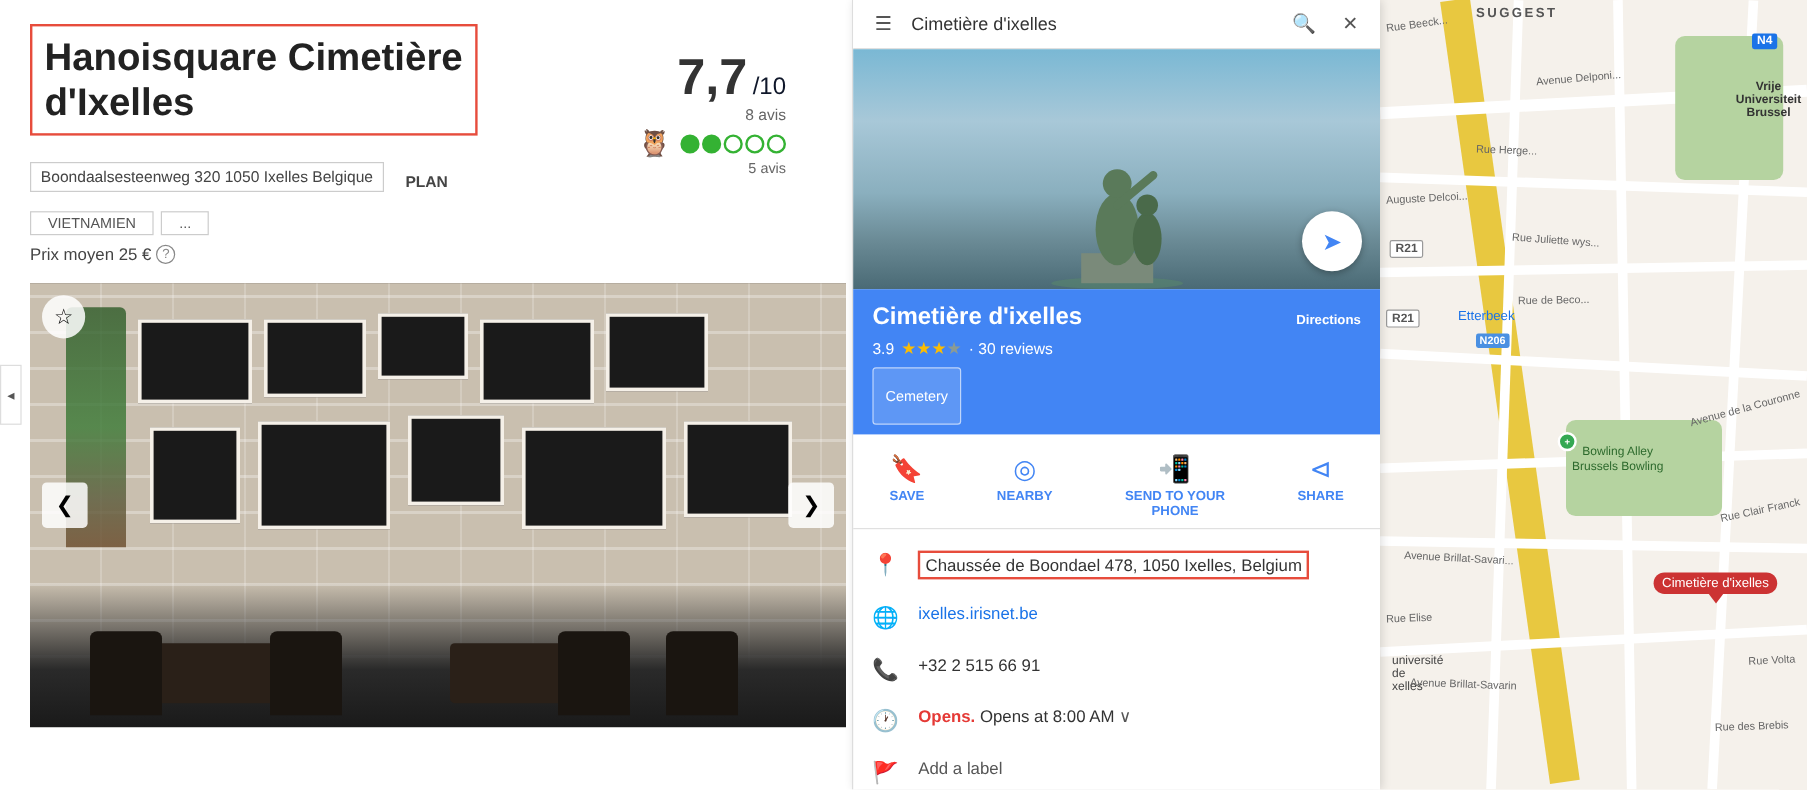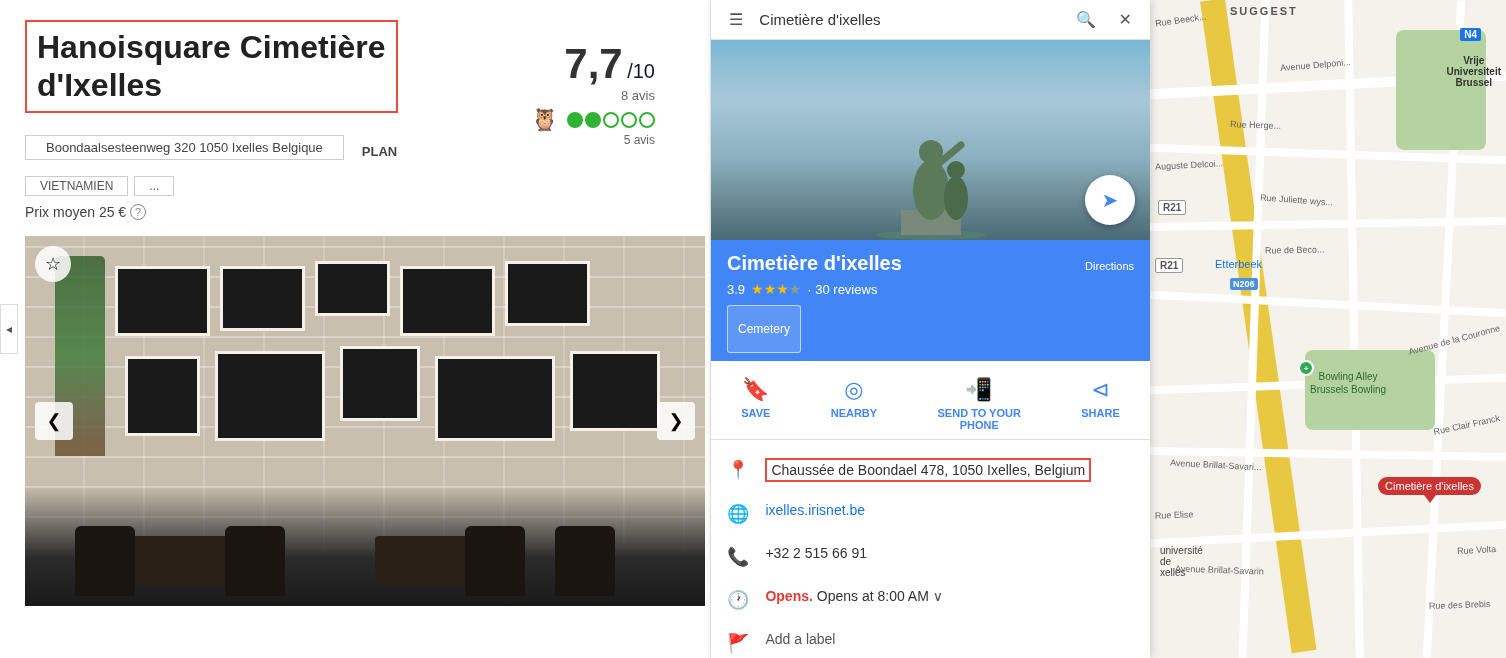--- a/index.html
+++ b/index.html
@@ -58,21 +58,21 @@
       border-radius: 50%;
       border: 2px solid #34b233;
     }
     .ta-circle.filled { background: #34b233; }
     .ta-avis { font-size: 12px; color: #666; }
 
     .address-row {
       border: 1px solid #ccc;
       display: inline-flex;
       align-items: center;
-      padding: 4px 20px;
+      padding: 4px 8px;
       font-size: 13px;
       color: #444;
       margin-bottom: 8px;
     }
     .plan-link {
       margin-left: 10px;
       font-size: 13px;
       color: #444;
       font-weight: bold;
       text-decoration: none;
@@ -345,20 +345,21 @@
     .map-green {
       position: absolute;
       background: #b5d3a0;
       border-radius: 4px;
     }
     .map-label {
       position: absolute;
       font-size: 11px;
       color: #444;
       white-space: nowrap;
+      margin-top: 12px;
     }
     .map-blue-label {
       position: absolute;
       font-size: 11px;
       color: #1a73e8;
       font-weight: 500;
       white-space: nowrap;
     }
     .map-pin {
       position: absolute;
@@ -545,21 +546,21 @@
       <div>
         <div class="gmap-place-name">Cimetière d'ixelles</div>
         <div class="gmap-rating-row">
           <span>3.9</span>
           <span class="stars">★★★<span style="color:#fbbc04;opacity:0.4;">★</span></span>
           <span>· 30 reviews</span>
         </div>
         <span class="gmap-type-tag">Cemetery</span>
       </div>
       <div style="text-align:center;padding-top:8px;">
-        <div style="font-size:11px;font-weight:normal;color:#fff;">Directions</div>
+        <div style="font-size:11px;font-weight:bold;color:#fff;">Directions</div>
       </div>
     </div>
   </div>
 
   <div class="gmap-actions">
     <button class="gmap-action">
       <span class="gmap-action-icon">🔖</span>
       <span class="gmap-action-label">SAVE</span>
     </button>
     <button class="gmap-action">

